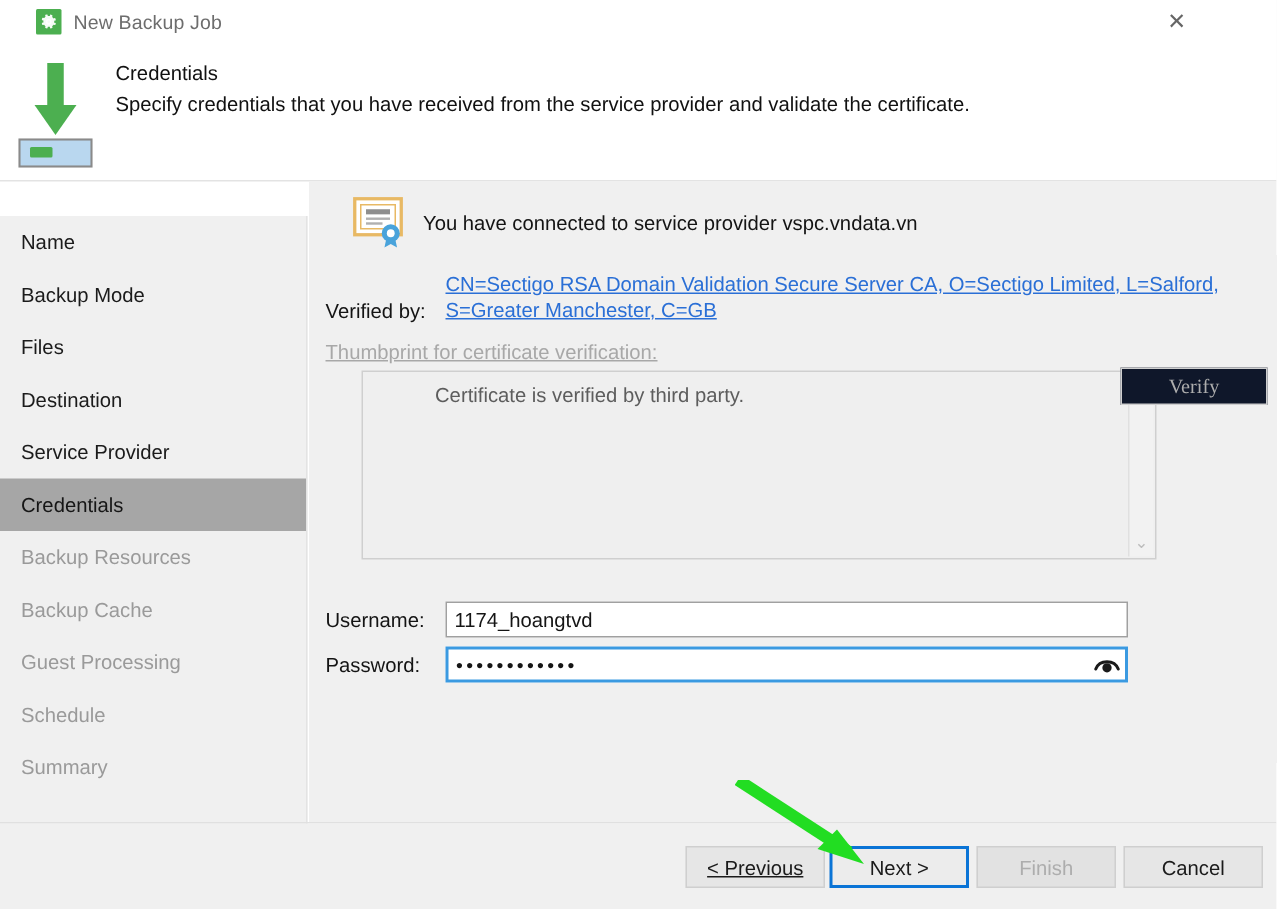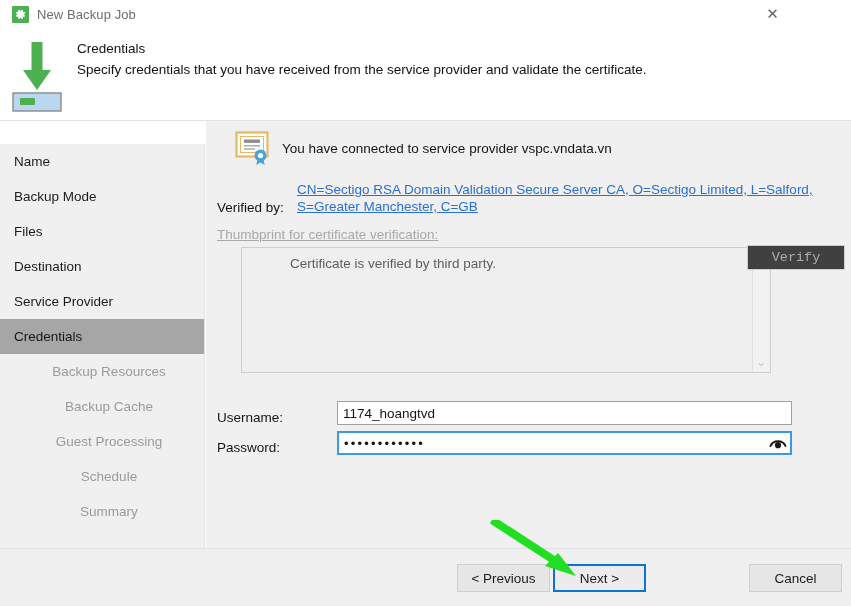--- a/index.html
+++ b/index.html
@@ -15,21 +15,21 @@
   #app {
     position: relative;
     width: 851px;
     height: 606px;
     background: #ffffff;
   }
 
   
   .titlebar {
     position: absolute;
-    left: 4px; top: 0;
+    left: 16px; top: 0;
     width: 791px; height: 28px;
     background: #ffffff;
     display: flex;
     align-items: center;
   }
   .titlebar-icon {
     margin-left: 8px;
     width: 17px; height: 17px;
     background: #4caf50;
     border-radius: 1px;
@@ -100,21 +100,21 @@
   .side-item {
     height: 35px;
     display: flex;
     align-items: center;
     padding-left: 14px;
     font-size: 13.5px;
     color: #1b1b1b;
     cursor: default;
     white-space: nowrap;
   }
-  .side-item.muted { color: #9a9a9a; justify-content: center; }
+  .side-item.muted { color: #9a9a9a; }
   .side-item.active {
     background: #a6a6a6;
     color: #161616;
   }
 
   
   .content {
     position: absolute;
     left: 206px; top: 121px;
     width: 645px; height: 427px;
@@ -193,35 +193,34 @@
     align-items: center;
     padding: 4px 0;
     cursor: pointer;
   }
   .chev { color: #bdbdbd; font-size: 11px; line-height: 10px; }
 
   .verify-btn {
     position: absolute;
     left: 541px; top: 124px;
     width: 98px; height: 25px;
-    background: #404040;
+    background: #0f172a;
     border: 1px solid #cfcfcf;
     color: #adadad;
     font-size: 13.5px;
-    font-family: Liberation Mono, monospace;
+    font-family: Liberation Serif, serif;
     cursor: default;
   }
 
   .field-row {
     position: absolute;
     left: 11px;
     width: 625px;
     display: flex;
-    align-items: flex-end;
-    gap: 40px;
+    align-items: center;
   }
   .field-row.user { top: 280px; }
   .field-row.pass { top: 310px; }
   .field-label {
     width: 80px;
     flex: none;
     font-size: 13.5px;
     color: #141414;
   }
   .field-input {
@@ -273,21 +272,21 @@
     position: absolute;
     top: 15px;
     height: 28px;
     background: #e6e6e6;
     border: 1px solid #cfcfcf;
     font-size: 13.5px;
     font-family: "Liberation Sans", sans-serif;
     color: #1b1b1b;
     cursor: default;
   }
-  .btn-prev   { left: 457px; width: 93px; }
+  .btn-prev   { left: 457px; width: 93px; text-decoration: underline; }
   .btn-next   { left: 553px; width: 93px; border: 2px solid #0a74d6; background: #ececec; }
   .btn-finish { left: 651px; width: 93px; color: #adadad; background: #e2e2e2; }
   .btn-cancel { left: 749px; width: 93px; }
 
   
   .anno-arrow {
     position: absolute;
     left: 490px; top: 520px;
     width: 120px; height: 70px;
     pointer-events: none;
@@ -411,20 +410,21 @@
         </button>
       </span>
     </div>
 
   </div>
 
   <div class="footer-rule"></div>
   <div class="footer">
     <button class="btn btn-prev">&lt; Previous</button>
     <button class="btn btn-next">Next &gt;</button>
+    <button class="btn btn-finish">Finish</button>
     <button class="btn btn-cancel">Cancel</button>
   </div>
 
   <div class="anno-arrow">
     <svg width="120" height="70" viewBox="0 0 120 70">
       <path d="M2 0 L76 48" stroke="#22dd22" stroke-width="8" fill="none" stroke-linecap="butt"></path>
       <path d="M86 56 L55 46 L68 33 Z" fill="#22dd22"></path>
     </svg>
   </div>
 

